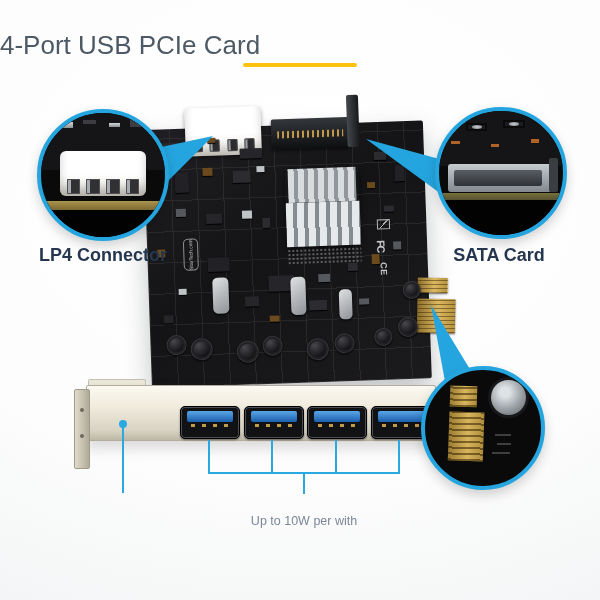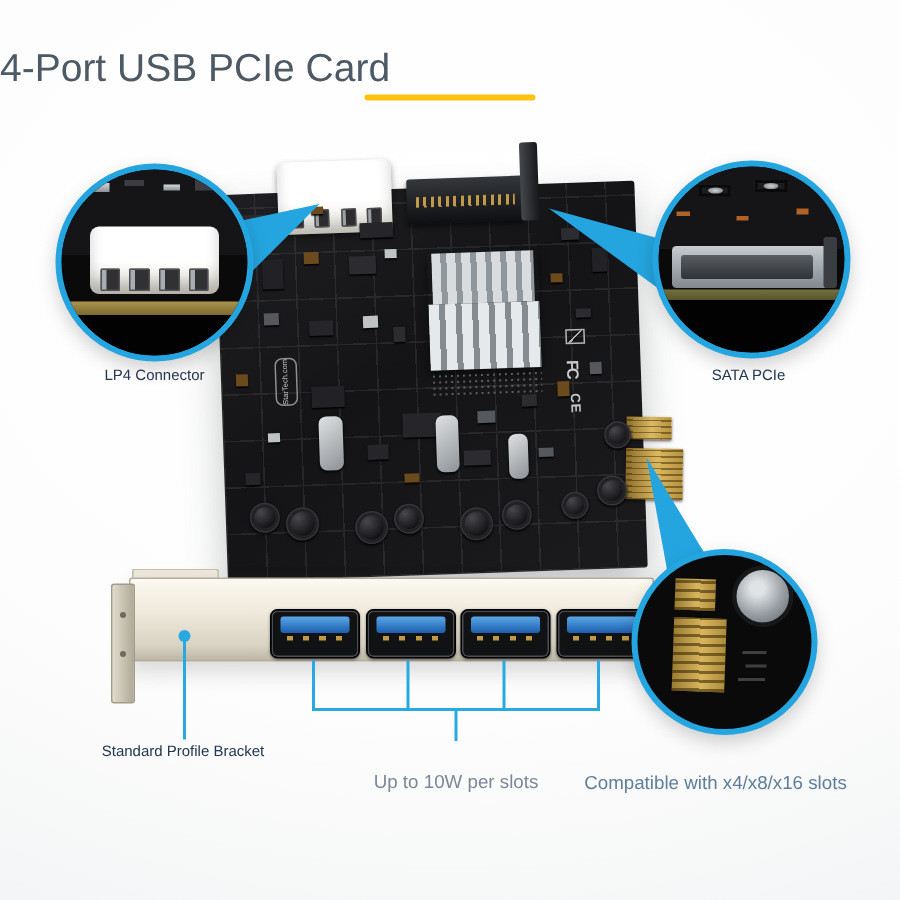--- a/index.html
+++ b/index.html
@@ -109,21 +109,21 @@
   .cc-tooth-l{top:33%;width:100%;height:62%;}
   .cc-cap{left:57%;top:9%;width:30%;height:30%;border-radius:50%;
     background:radial-gradient(circle at 40% 35%,#dfe3e6 15%,#9aa0a5 55%,#5d6267);box-shadow:0 0 0 3px #17181a;}
   .cc-dash{height:2px;background:#3f3f42;}
 
   
   .overlay{position:absolute;left:0;top:0;z-index:4;pointer-events:none;}
 
   
   .lbl{position:absolute;transform:translateX(-50%);white-space:nowrap;z-index:6;
-    font-size:10px;font-weight:normal;color:#24374e;}
+    font-size:18px;font-weight:bold;color:#24374e;}
   .sub{font-weight:normal;font-size:12.5px;}
   .sub-usb{color:#7b8798;}
   .sub-pcie{color:#5f7d9c;}
 </style>
 </head>
 <body>
 
 <div class="stage">
 
   <div class="title">4-Port USB PCIe Card</div>
@@ -278,18 +278,16 @@
       <div class="cc-tooth cc-tooth-s"></div>
       <div class="cc-tooth cc-tooth-l"></div>
     </div>
     <div class="cc-cap"></div>
     <div class="cc-dash" style="left:60%;top:55%;width:14%"></div>
     <div class="cc-dash" style="left:62%;top:63%;width:12%"></div>
     <div class="cc-dash" style="left:58%;top:71%;width:15%"></div>
   </div>
 
   <div class="lbl" style="left:103px;top:245px">LP4 Connector</div>
-  <div class="lbl" style="left:499px;top:245px">SATA PCIe</div>
-  <div class="lbl" style="left:122px;top:496px">Standard Profile Bracket</div>
-  <div class="lbl sub sub-usb" style="left:304px;top:514px">Up to 10W per slots</div>
-  <div class="lbl sub sub-pcie" style="left:477px;top:515px">Compatible with x4/x8/x16 slots</div>
+  <div class="lbl" style="left:499px;top:245px">SATA Card</div>
+  <div class="lbl sub sub-usb" style="left:304px;top:514px">Up to 10W per with</div>
 
 </div>
 
 </body></html>

